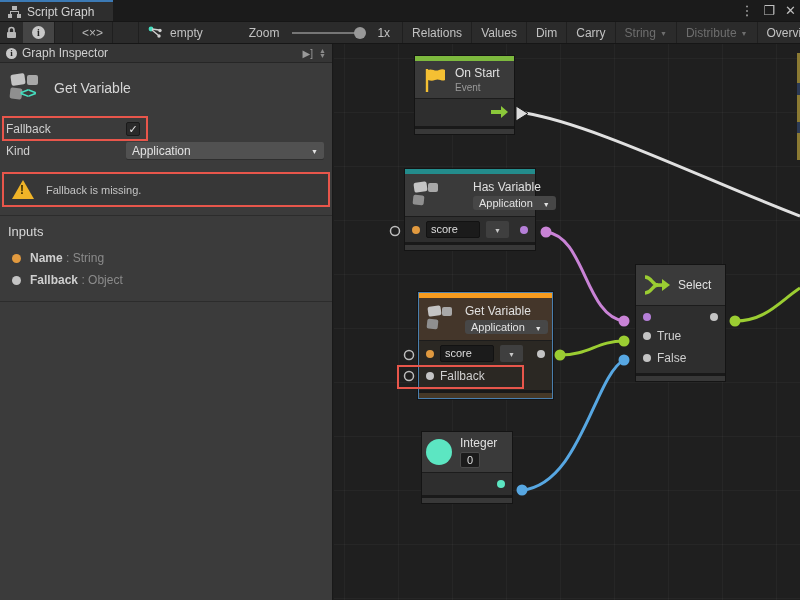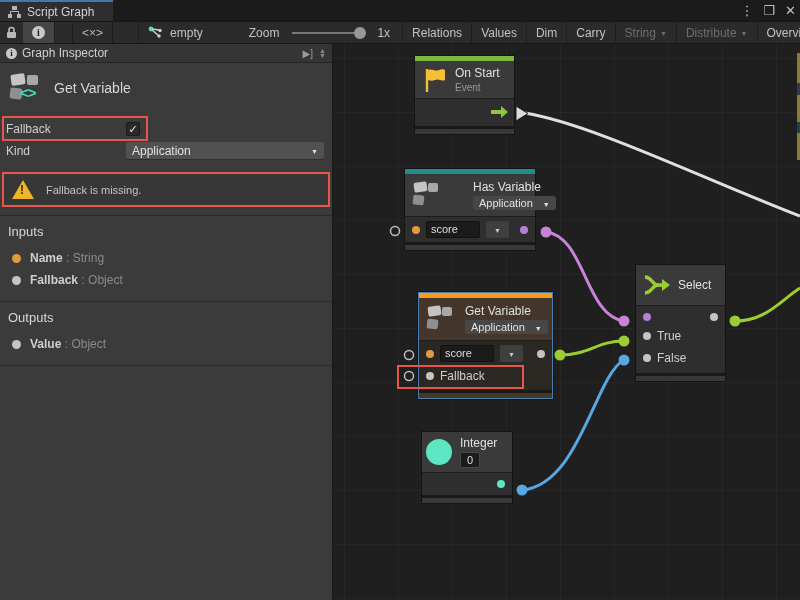--- a/index.html
+++ b/index.html
@@ -234,28 +234,20 @@
       <span><span class="pname">Name</span>
       <span class="ptype"> <span>:</span> <span>String</span></span></span>
     </div>
     <div class="port-row">
       <span class="dot" style="background:#c4c4c4;"></span>
       <span><span class="pname">Fallback</span>
       <span class="ptype"> <span>:</span> <span>Object</span></span></span>
     </div>
   </div>
 
-  <div class="section">
-    <div class="section-title">Outputs</div>
-    <div class="port-row">
-      <span class="dot" style="background:#c4c4c4;"></span>
-      <span><span class="pname">Value</span>
-      <span class="ptype"> <span>:</span> <span>Object</span></span></span>
-    </div>
-  </div>
   <div class="section" style="padding:0;"></div>
 </div>
 
 <div class="graph">
 
   <svg class="wires" width="466" height="556" viewBox="0 0 466 556">
 
     <path d="M191,69 C258,80 372,136 466,172" fill="none" stroke="#e0e0e0" stroke-width="3"></path>
     <polygon points="182,62 182,77 194,69.5" fill="#dcdcdc" stroke="#1a1a1a" stroke-width="1"></polygon>
 

